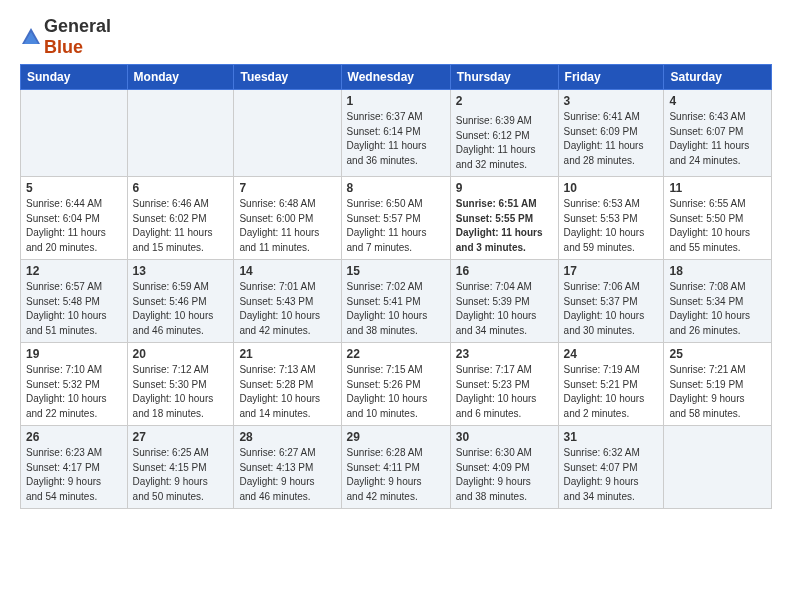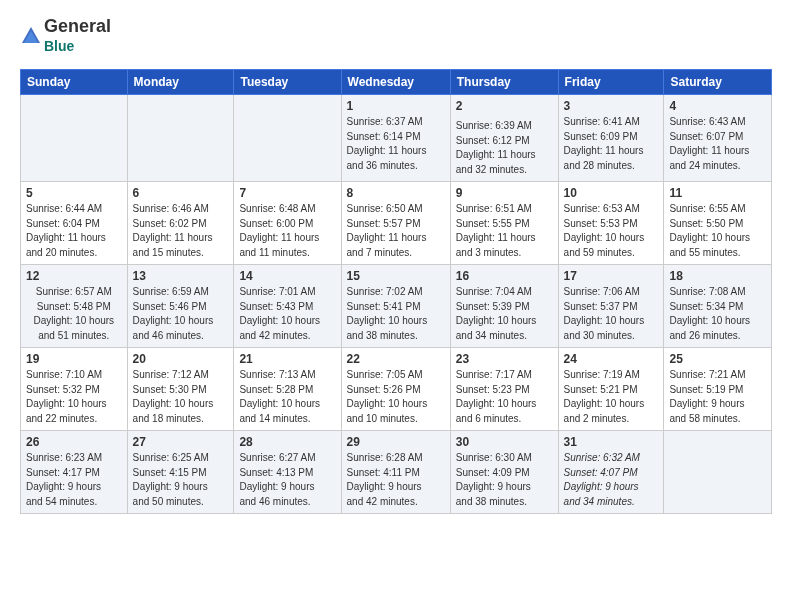--- a/index.html
+++ b/index.html
@@ -11,21 +11,21 @@
       overflow: hidden;
     }
     .page {
       width: 792px;
       padding: 16px 20px 10px 20px;
     }
     .header-row {
       display: flex;
       justify-content: space-between;
       align-items: flex-start;
-      margin-bottom: 14px;
+      margin-bottom: 6px;
     }
     .logo {
       display: flex;
       align-items: center;
     }
     .logo-icon {
       width: 22px;
       height: 22px;
       margin-right: 2px;
     }
@@ -89,21 +89,21 @@
 
 <div class="page">
   <div class="header-row">
     <div class="logo">
       <svg class="logo-icon" viewBox="0 0 22 22">
         <polygon points="11,2 20,18 2,18" fill="#2255bb" opacity="0.85"></polygon>
         <polygon points="11,6 18,18 4,18" fill="#5599ee" opacity="0.6"></polygon>
       </svg>
       <span>
         <span style="font-size:18px;font-weight:bold;color:#333;">General</span><br>
-        <span style="font-size:14px;font-weight:bold;color:#0f766e;">Blue</span>
+        <span style="font-size:18px;font-weight:bold;color:#c2410c;">Blue</span>
       </span>
     </div>
   </div>
 
   <table class="calendar">
     <thead>
       <tr>
         <th>Sunday</th>
         <th>Monday</th>
         <th>Tuesday</th>
@@ -171,21 +171,21 @@
           </td>
           <td>
             <span class="day-number">8</span>
             <div class="day-info" style="white-space: pre-line;">Sunrise: 6:50 AM
 Sunset: 5:57 PM
 Daylight: 11 hours
 and 7 minutes.</div>
           </td>
           <td>
             <span class="day-number">9</span>
-            <div class="day-info" style="white-space: pre-line;">Sunrise: 6:51 AM
+            <div class="day-info" style="white-space: pre-line; font-weight: bold;">Sunrise: 6:51 AM
 Sunset: 5:55 PM
 Daylight: 11 hours
 and 3 minutes.</div>
           </td>
           <td>
             <span class="day-number">10</span>
             <div class="day-info" style="white-space: pre-line;">Sunrise: 6:53 AM
 Sunset: 5:53 PM
 Daylight: 10 hours
 and 59 minutes.</div>
@@ -194,21 +194,21 @@
             <span class="day-number">11</span>
             <div class="day-info" style="white-space: pre-line;">Sunrise: 6:55 AM
 Sunset: 5:50 PM
 Daylight: 10 hours
 and 55 minutes.</div>
           </td>
         </tr>
         <tr class="row-shaded">
           <td>
             <span class="day-number">12</span>
-            <div class="day-info" style="white-space: pre-line; text-align: center;">Sunrise: 6:57 AM
+            <div class="day-info" style="white-space: pre-line;">Sunrise: 6:57 AM
 Sunset: 5:48 PM
 Daylight: 10 hours
 and 51 minutes.</div>
           </td>
           <td>
             <span class="day-number">13</span>
             <div class="day-info" style="white-space: pre-line;">Sunrise: 6:59 AM
 Sunset: 5:46 PM
 Daylight: 10 hours
 and 46 minutes.</div>
@@ -266,21 +266,21 @@
           </td>
           <td>
             <span class="day-number">21</span>
             <div class="day-info" style="white-space: pre-line;">Sunrise: 7:13 AM
 Sunset: 5:28 PM
 Daylight: 10 hours
 and 14 minutes.</div>
           </td>
           <td>
             <span class="day-number">22</span>
-            <div class="day-info" style="white-space: pre-line;">Sunrise: 7:05 AM
+            <div class="day-info" style="white-space: pre-line;">Sunrise: 7:15 AM
 Sunset: 5:26 PM
 Daylight: 10 hours
 and 10 minutes.</div>
           </td>
           <td>
             <span class="day-number">23</span>
             <div class="day-info" style="white-space: pre-line;">Sunrise: 7:17 AM
 Sunset: 5:23 PM
 Daylight: 10 hours
 and 6 minutes.</div>
@@ -331,21 +331,21 @@
           </td>
           <td>
             <span class="day-number">30</span>
             <div class="day-info" style="white-space: pre-line;">Sunrise: 6:30 AM
 Sunset: 4:09 PM
 Daylight: 9 hours
 and 38 minutes.</div>
           </td>
           <td>
             <span class="day-number">31</span>
-            <div class="day-info" style="white-space: pre-line; font-style: italic;">Sunrise: 6:32 AM
+            <div class="day-info" style="white-space: pre-line;">Sunrise: 6:32 AM
 Sunset: 4:07 PM
 Daylight: 9 hours
 and 34 minutes.</div>
           </td>
           <td class="empty-cell"></td>
         </tr>
       </tbody>
   </table>
 </div>
 

